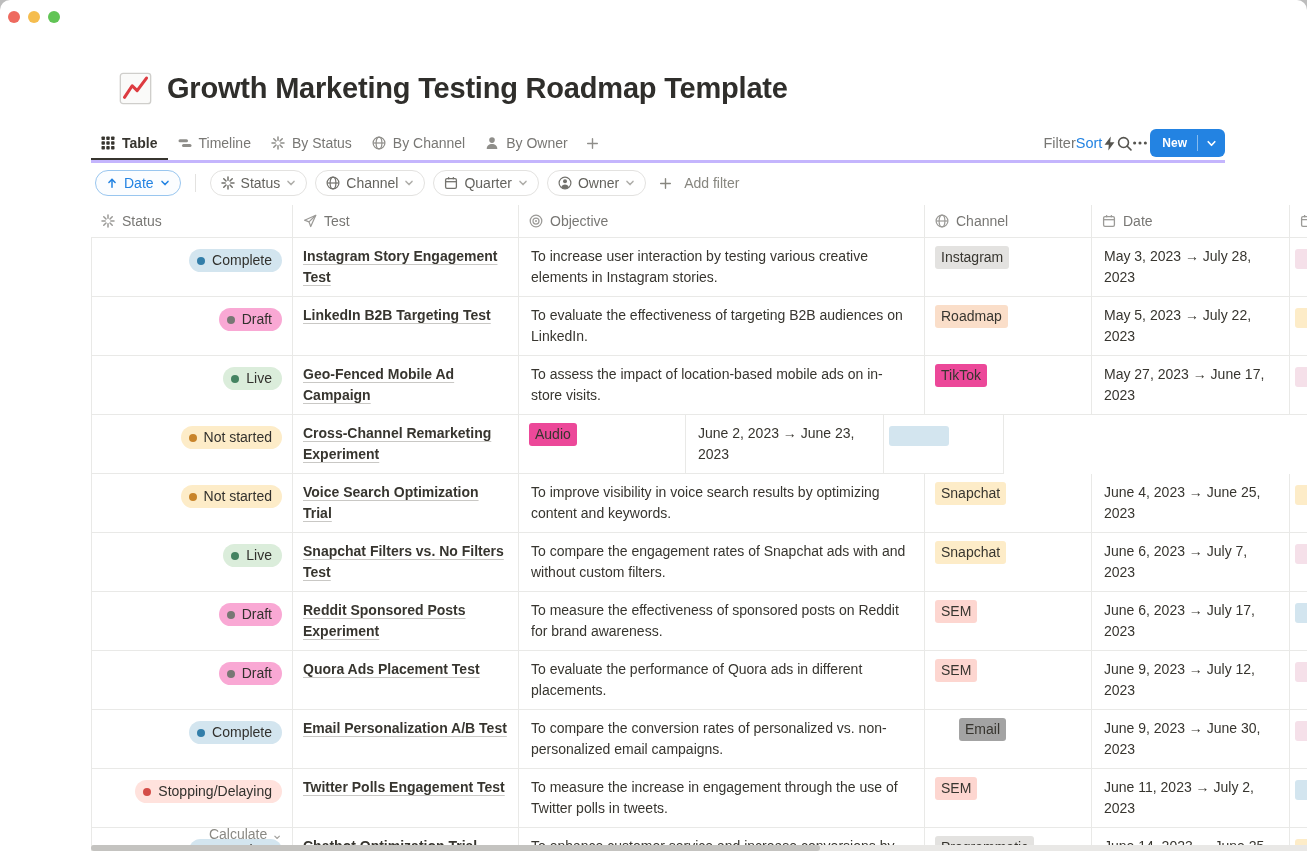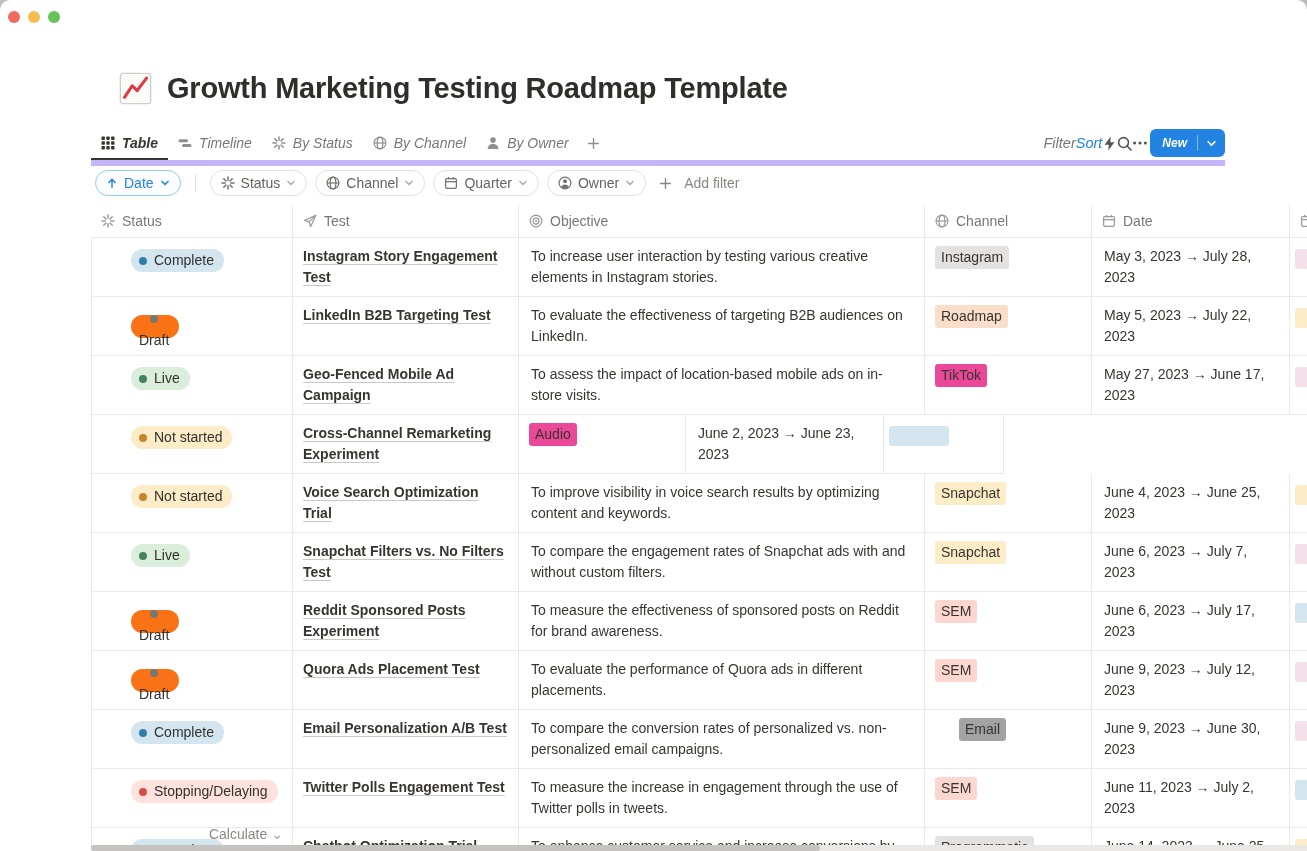--- a/index.html
+++ b/index.html
@@ -16,21 +16,21 @@
   .tl{width:12px;height:12px;border-radius:50%;}
 
   .ic{display:inline-block;vertical-align:middle;flex:none;}
 
   
   .title-row{position:absolute;left:96px;top:72px;display:flex;align-items:center;gap:15px;margin-left:23px;}
   .title-row h1{margin:0;font-size:29px;font-weight:700;letter-spacing:-0.2px;color:#2f2e2b;}
 
   
   .tabs-row{position:absolute;left:91px;top:126px;width:1134px;height:34px;
-    border-bottom:6px solid #c4b5fd;display:flex;align-items:center;justify-content:space-between;font-style:italic;}
+    border-bottom:3px solid #c4b5fd;display:flex;align-items:center;justify-content:space-between;}
   .tabs{display:flex;align-items:center;height:100%;}
   .tab{display:flex;align-items:center;gap:7px;padding:0 10px;height:34px;
     font-size:14px;color:#787774;box-sizing:border-box;}
   .tab .ic{color:#8f8e8a;}
   .tab.active{color:#37352f;font-weight:600;border-bottom:2px solid #37352f;padding-top:2px;}
   .tab.active .ic{color:#37352f;}
   .tab-add{color:#9b9a97;padding:0 8px;}
 
   .tab-actions{display:flex;align-items:center;}
   .act-label{font-size:14.5px;color:#787774;}
@@ -62,30 +62,30 @@
   .th .ic{color:#9b9a97;}
   .trow{display:flex;box-sizing:border-box;}
   .cell{box-sizing:border-box;border-right:1px solid #e9e9e7;border-bottom:1px solid #e9e9e7;
     padding:8px 10px;font-size:14px;line-height:21px;min-height:53px;}
   .w-status{width:202px;}
   .w-test{width:226px;}
   .w-obj{width:406px;}
   .w-chan{width:167px;}
   .w-date{width:198px;}
   .w-quarter{width:120px;}
-  .cell.w-status{border-left:1px solid #e9e9e7;padding-left:39px;padding-top:11px;}
+  .cell.w-status{border-left:1px solid #e9e9e7;padding-left:39px;padding-top:11px;text-align:right;}
   .cell.w-obj{padding-left:12px;padding-right:14px;}
   .cell.w-date{padding-left:12px;}
   .cell.w-quarter{padding-left:5px;padding-top:11px;}
 
   .pill-status{display:inline-flex;align-items:center;gap:7px;height:23px;padding:0 10px 0 8px;
     border-radius:12px;font-size:14px;color:#32312d;white-space:nowrap;}
   .pill-status .dot{width:8px;height:8px;border-radius:50%;flex:none;}
   .pc-blue{background:#d3e5ef;}   .pc-blue .dot{background:#337ea9;}
-  .pc-gray{background:#f97316;flex-direction:column;}   .pc-gray .dot{background:#787774;}
+  .pc-gray{background:#f9a8d4;}   .pc-gray .dot{background:#787774;}
   .pc-green{background:#dbeddb;}  .pc-green .dot{background:#448361;}
   .pc-yellow{background:#fdecc8;} .pc-yellow .dot{background:#c8842a;}
   .pc-red{background:#ffe2dd;}    .pc-red .dot{background:#d44c47;}
 
   .test-link{font-weight:600;color:#37352f;text-decoration:underline;
     text-decoration-color:#c9c8c5;text-underline-offset:3px;text-decoration-thickness:1px;}
 
   .tag{display:inline-block;padding:1px 6px;border-radius:3px;font-size:14px;color:#37352f;white-space:nowrap;}
   .tc-gray{background:#e3e2e0;}
   .tc-orange{background:#fadec9;}

